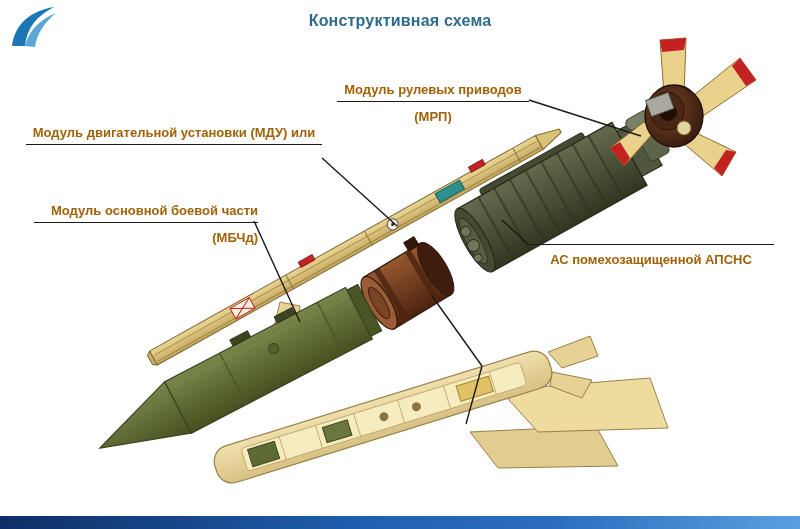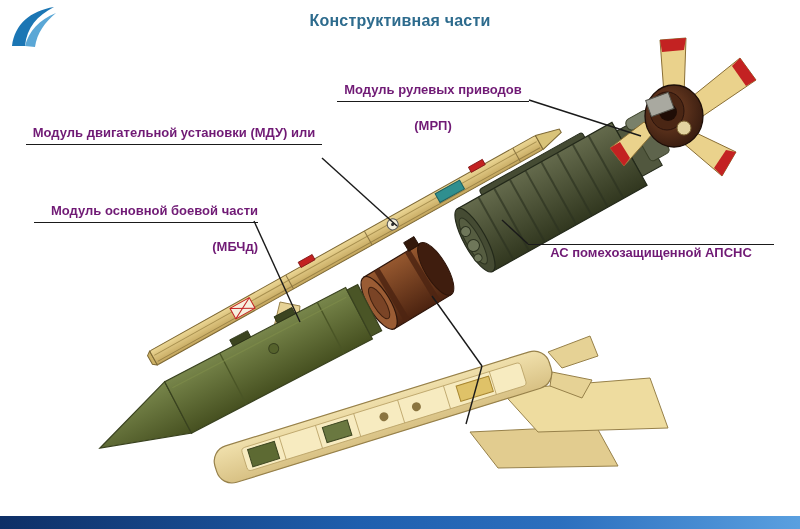--- a/index.html
+++ b/index.html
@@ -5,24 +5,24 @@
   html,body{margin:0;padding:0;background:#ffffff;}
   .stage{
     position:relative;width:800px;height:529px;overflow:hidden;background:#ffffff;
     font-family:"Liberation Sans",sans-serif;
   }
   .page-title{
     position:absolute;left:0;right:0;top:12px;text-align:center;
     font-size:16px;font-weight:bold;color:#2d6b8d;letter-spacing:.2px;
   }
   .art{position:absolute;left:0;top:0;width:800px;height:529px;}
-  .lbl{position:absolute;font-size:13px;font-weight:bold;line-height:1.28;color:#701a75;}
+  .lbl{position:absolute;font-size:13px;font-weight:bold;line-height:1.28;color:#a16207;}
   .lbl .ul{border-bottom:1.6px solid #1a1a1a;padding-bottom:2px;}
-  .lbl .ol{border-top:1.6px solid #1a1a1a;padding-top:0;}
-  .lbl .sub{margin-top:16px;}
+  .lbl .ol{border-top:1.6px solid #1a1a1a;padding-top:7px;}
+  .lbl .sub{margin-top:7px;}
   .footer-bar{
     position:absolute;left:0;bottom:0;width:800px;height:13px;
     background:linear-gradient(90deg,#0e2f66 0%,#1f5fae 45%,#2c6fbe 70%,#5aa0e0 100%);
   }
 </style>
 </head>
 <body>
 
 <div class="stage">
 
@@ -173,21 +173,21 @@
     <g stroke="#1a1a1a" stroke-width="1.4" fill="none">
       <line x1="529" y1="100" x2="641" y2="136"></line>
       <line x1="322" y1="158" x2="397" y2="226"></line>
       <line x1="254" y1="221" x2="300" y2="322"></line>
       <line x1="528" y1="244" x2="502" y2="220"></line>
       <line x1="482" y1="366" x2="432" y2="296"></line>
       <line x1="482" y1="366" x2="466" y2="424"></line>
     </g>
   </svg>
 
-  <div class="page-title">Конструктивная части</div>
+  <div class="page-title">Конструктивная схема</div>
 
   <div class="lbl" style="left:337px;top:82px;width:192px;text-align:center;">
     <div class="ul">Модуль рулевых приводов</div>
     <div class="sub">(МРП)</div>
   </div>
 
   <div class="lbl" style="left:26px;top:125px;width:296px;text-align:center;">
     <div class="ul">
       <div>Модуль двигательной установки (МДУ) или</div>
     </div>

